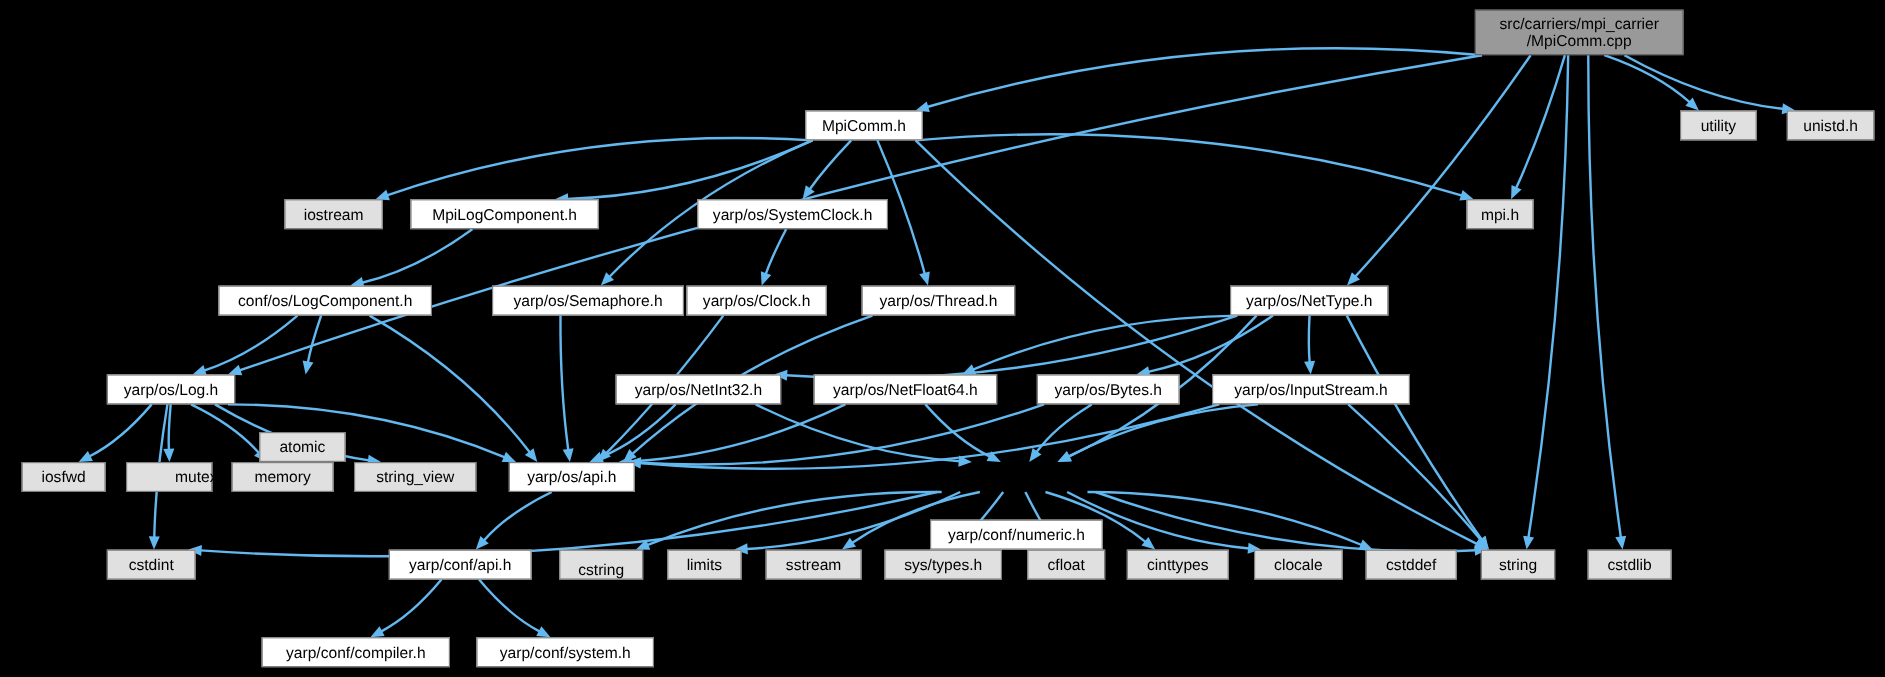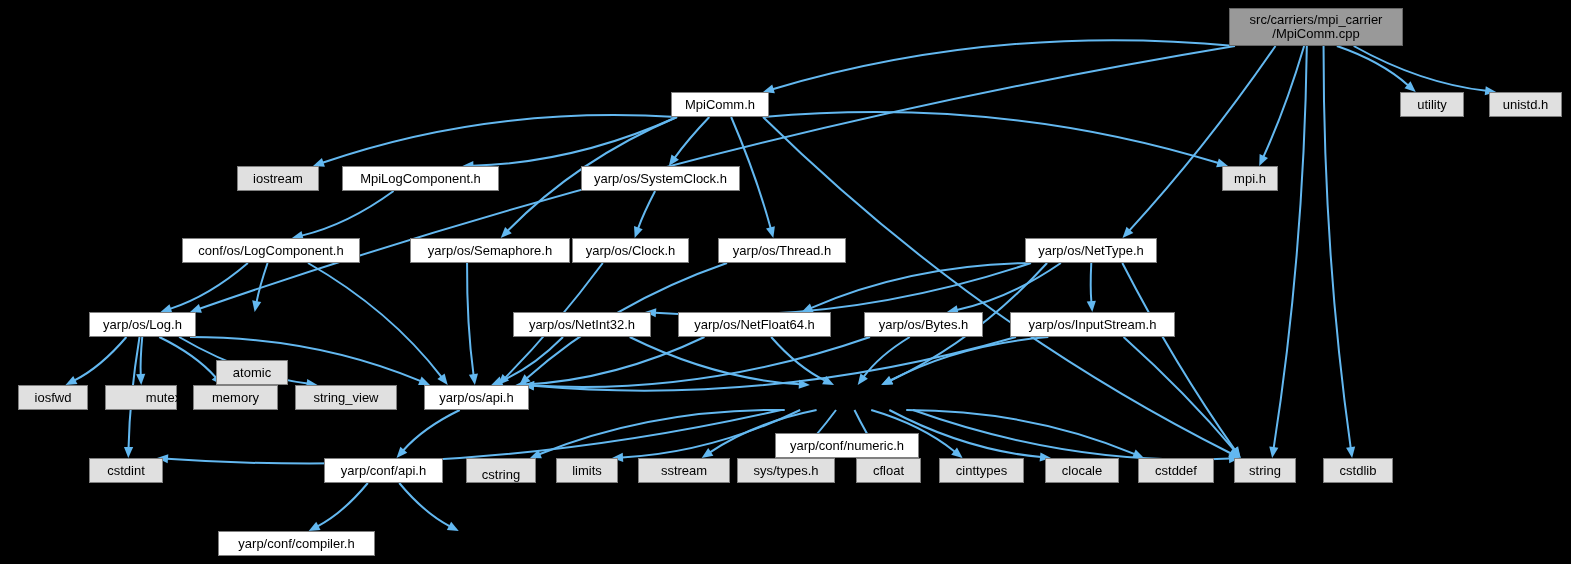--- a/index.html
+++ b/index.html
@@ -188,22 +188,23 @@
     <div class="node sys" style="left: 18px; top: 385px; width: 70px; height: 25px;"><span>iosfwd</span></div>
     <div class="node sys" style="left: 105px; top: 385px; width: 72px; height: 25px; padding-left: 45px;"><span>mutex</span></div>
     <div class="node sys" style="left: 193px; top: 385px; width: 85px; height: 25px;"><span>memory</span></div>
     <div class="node sys" style="left: 295px; top: 385px; width: 102px; height: 25px;"><span>string_view</span></div>
     <div class="node" style="left: 424px; top: 385px; width: 105px; height: 25px;"><span>yarp/os/api.h</span></div>
     <div class="node" style="left: 775px; top: 385px; width: 144px; height: 25px; margin-top: 48px;"><span>yarp/conf/numeric.h</span></div>
     <div class="node sys" style="left: 89px; top: 458px; width: 74px; height: 25px;"><span>cstdint</span></div>
     <div class="node" style="left: 324px; top: 458px; width: 119px; height: 25px;"><span>yarp/conf/api.h</span></div>
     <div class="node sys" style="left: 466px; top: 458px; width: 70px; height: 25px; align-items: flex-end;"><span>cstring</span></div>
     <div class="node sys" style="left: 556px; top: 458px; width: 62px; height: 25px;"><span>limits</span></div>
-    <div class="node sys" style="left: 638px; top: 458px; width: 92px; height: 25px;"><span>sstream</span></div>
+    <div class="node sys" style="left: 638px; top: 458px; width: 80px; height: 25px;"><span>sstream</span></div>
     <div class="node sys" style="left: 737px; top: 458px; width: 98px; height: 25px;"><span>sys/types.h</span></div>
     <div class="node sys" style="left: 856px; top: 458px; width: 65px; height: 25px;"><span>cfloat</span></div>
     <div class="node sys" style="left: 939px; top: 458px; width: 85px; height: 25px;"><span>cinttypes</span></div>
     <div class="node sys" style="left: 1045px; top: 458px; width: 74px; height: 25px;"><span>clocale</span></div>
     <div class="node sys" style="left: 1138px; top: 458px; width: 76px; height: 25px;"><span>cstddef</span></div>
     <div class="node sys" style="left: 1234px; top: 458px; width: 62px; height: 25px;"><span>string</span></div>
     <div class="node sys" style="left: 1323px; top: 458px; width: 70px; height: 25px;"><span>cstdlib</span></div>
     <div class="node" style="left: 218px; top: 531px; width: 157px; height: 25px;"><span>yarp/conf/compiler.h</span></div>
+    <div class="node" style="left: 397px; top: 531px; width: 148px; height: 25px;"><span>yarp/conf/system.h</span></div>
   </div>
 
 </body></html>

